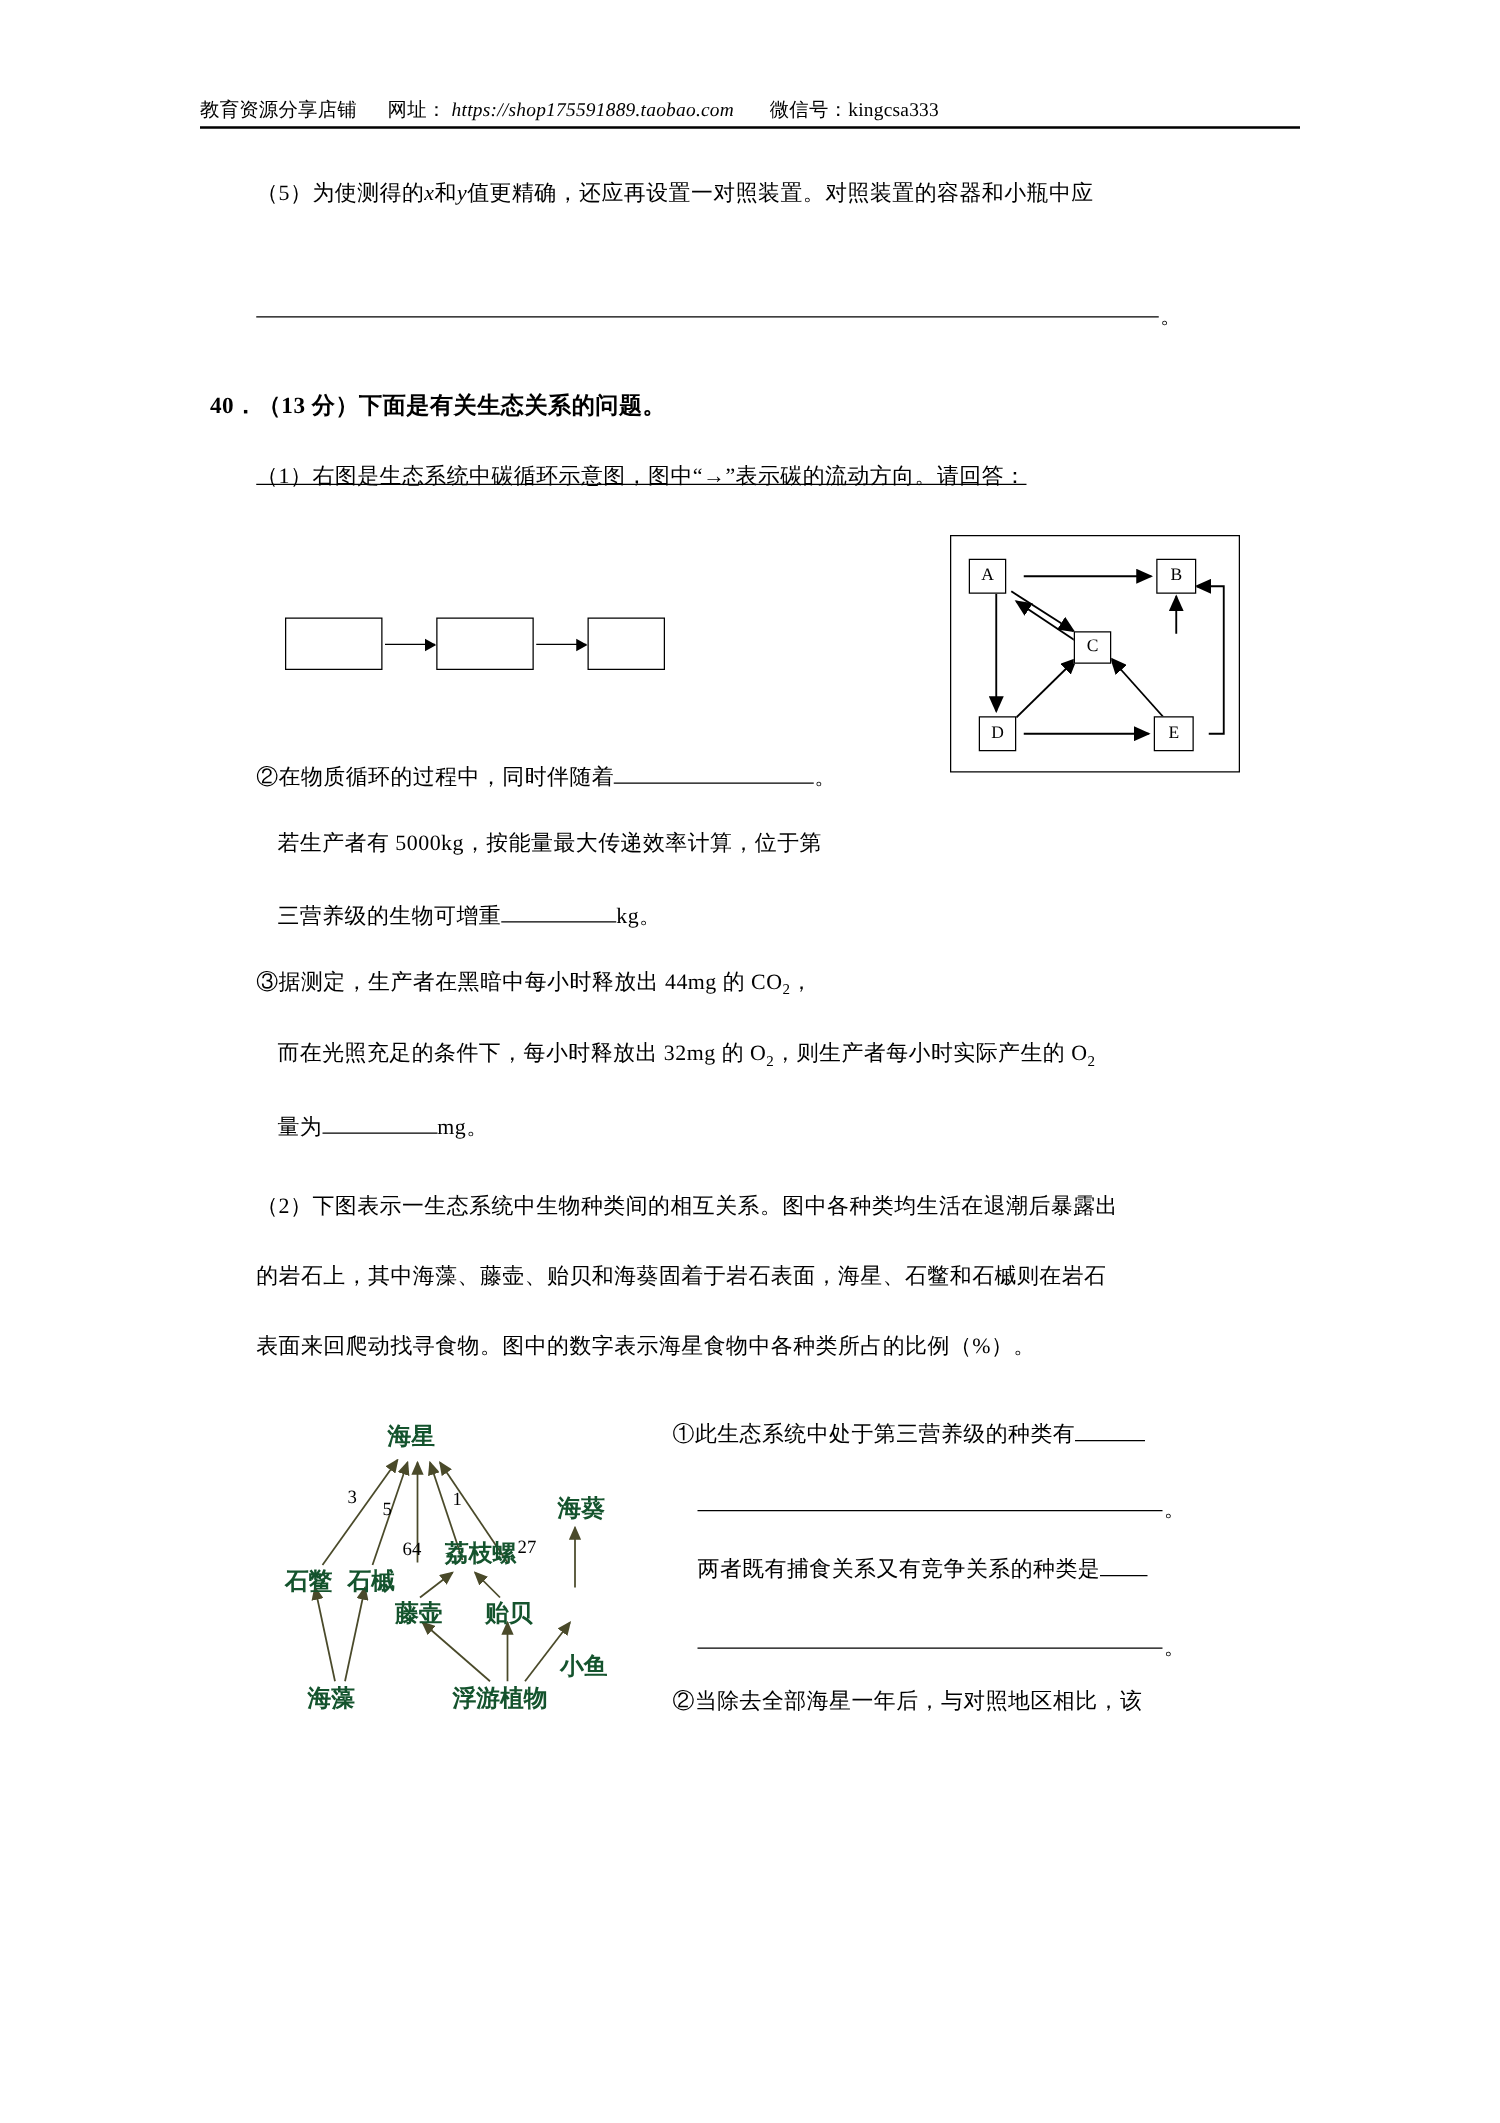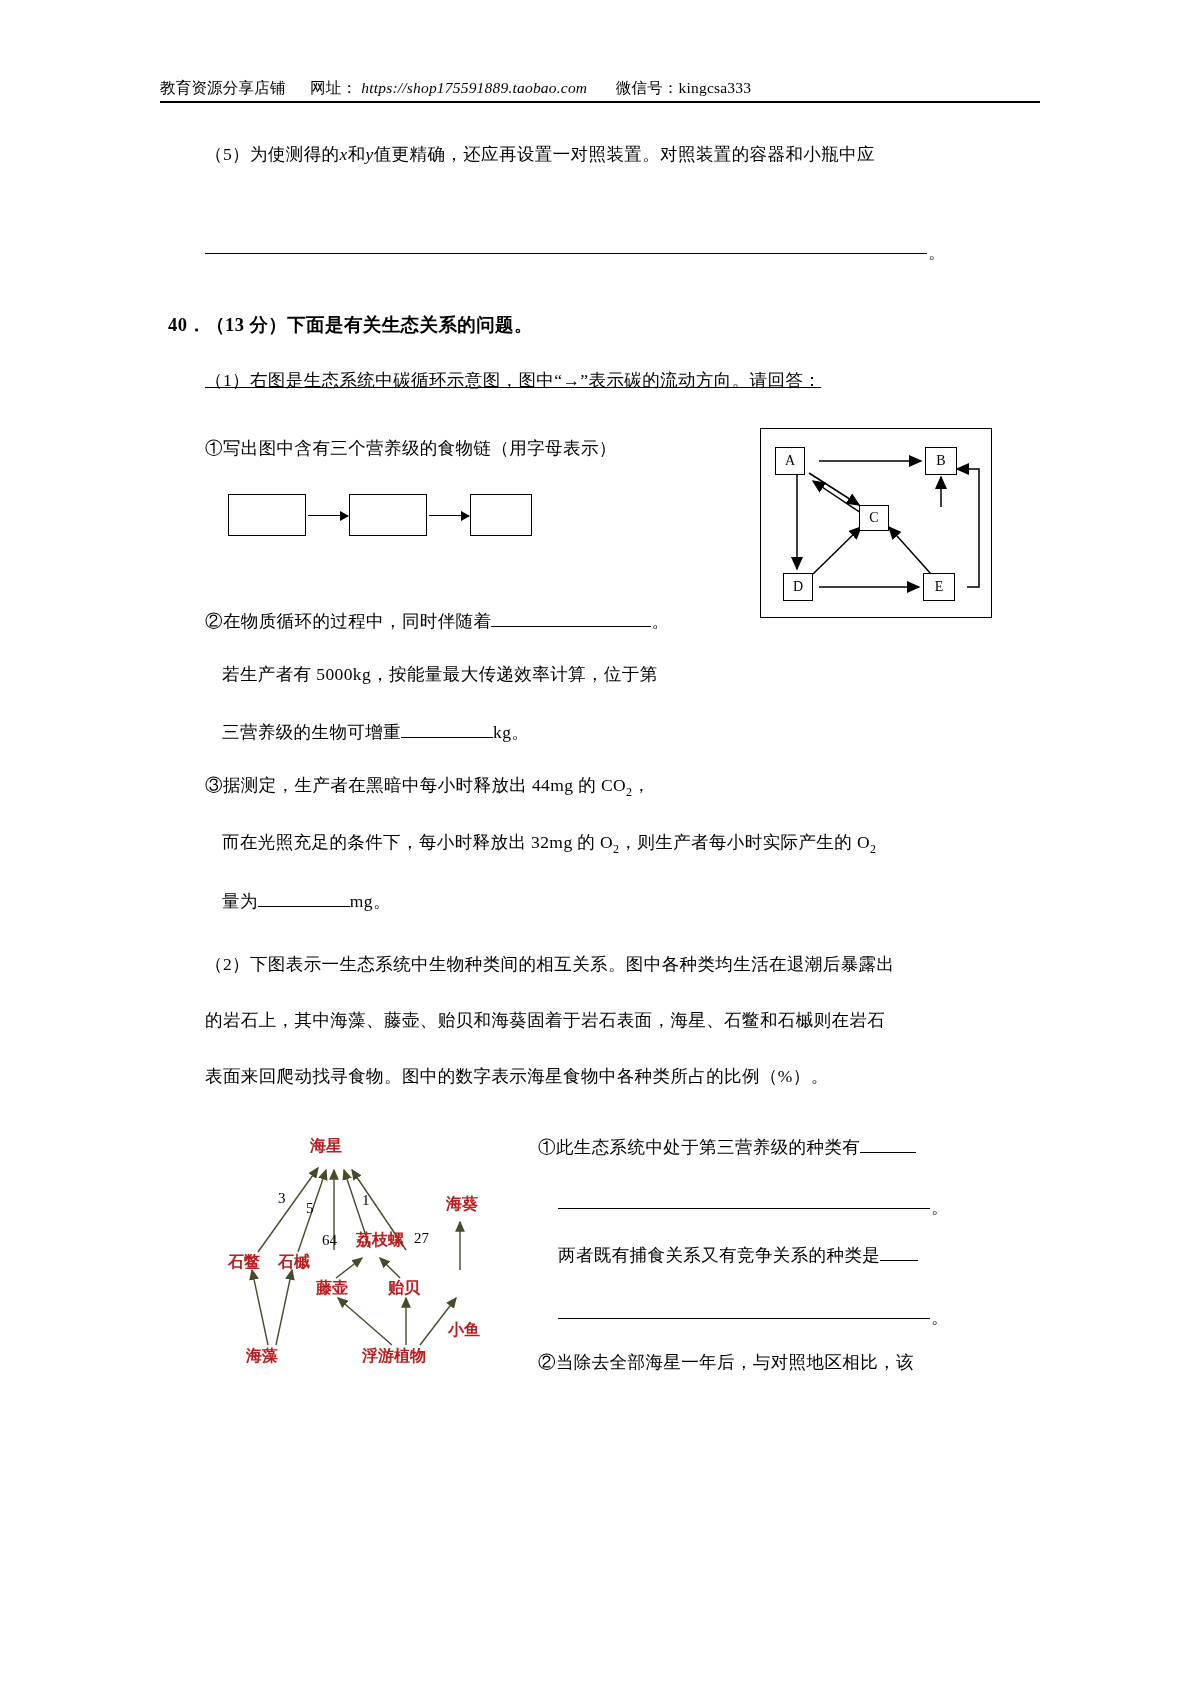--- a/index.html
+++ b/index.html
@@ -117,24 +117,24 @@
   
   .web-wrap {
     position: absolute;
     left: 210px;
     top: 1130px;
     width: 330px;
     height: 260px;
   }
   .web-label {
     position: absolute;
-    font-size: 16px;
+    font-size: 19px;
     font-weight: bold;
     white-space: nowrap;
-    color: #b91c1c;
+    color: #14532d;
     z-index: 4;
   }
   .web-num {
     position: absolute;
     font-size: 15px;
     white-space: nowrap;
     z-index: 4;
   }
   .web-svg {
     position: absolute;
@@ -164,21 +164,20 @@
   </div>
 
 
   <div class="longrule" style="left:205px; top:253px; width:722px;"></div>
   <div class="line" style="left:928px; top:238px;">。</div>
 
   <div class="line bold" style="left:168px; top:311px; font-size:18.5px;">40．（13 分）下面是有关生态关系的问题。</div>
 
   <div class="line" style="left:205px; top:366px;text-decoration:underline;">（1）右图是生态系统中碳循环示意图，图中“→”表示碳的流动方向。请回答：</div>
 
-  <div class="line" style="left:205px; top:434px;">①写出图中含有三个营养级的食物链（用字母表示）</div>
 
   <div class="fc-box" style="left:228px; top:494px; width:78px; height:42px;"></div>
   <div class="fc-arrow" style="left:308px; top:515px; width:40px;"></div>
   <div class="fc-box" style="left:349px; top:494px; width:78px; height:42px;"></div>
   <div class="fc-arrow" style="left:429px; top:515px; width:40px;"></div>
   <div class="fc-box" style="left:470px; top:494px; width:62px; height:42px;"></div>
 
   <div class="cc-wrap">
     <svg class="cc-svg" viewBox="0 0 232 190">
       <defs>
@@ -295,15 +294,15 @@
   </div>
   <div class="longrule" style="left:558px; top:1208px; width:372px;"></div>
   <div class="line" style="left:931px; top:1193px;">。</div>
 
   <div class="line" style="left:558px; top:1240px;">
     <span>两者既有捕食关系又有竞争关系的种类是</span><span class="u" style="width:38px; height:20px;"></span>
   </div>
   <div class="longrule" style="left:558px; top:1318px; width:372px;"></div>
   <div class="line" style="left:931px; top:1303px;">。</div>
 
-  <div class="line" style="left:538px; top:1348px;">②当除去全部海星一年后，与对照地区相比，该</div>
+  <div class="line" style="left:538px; top:1348px;font-family:Liberation Mono, monospace;">②当除去全部海星一年后，与对照地区相比，该</div>
 
 </div>
 
 </body></html>

